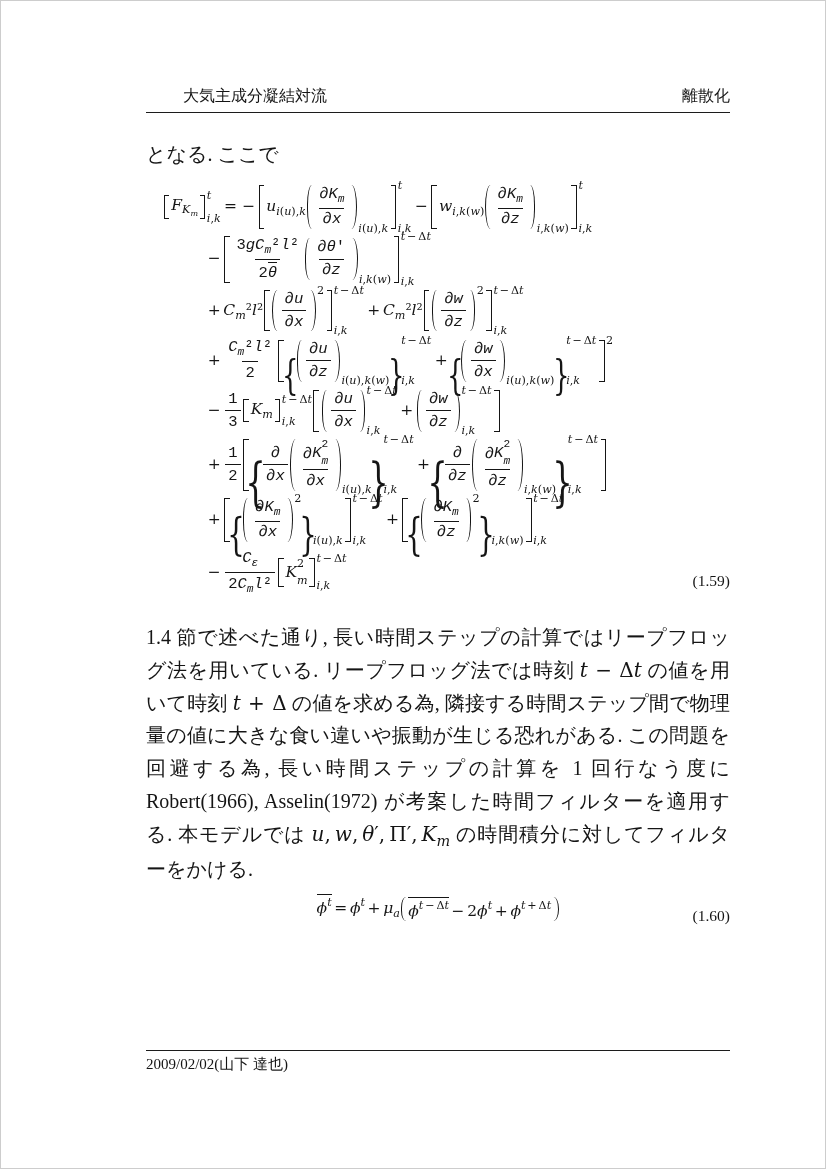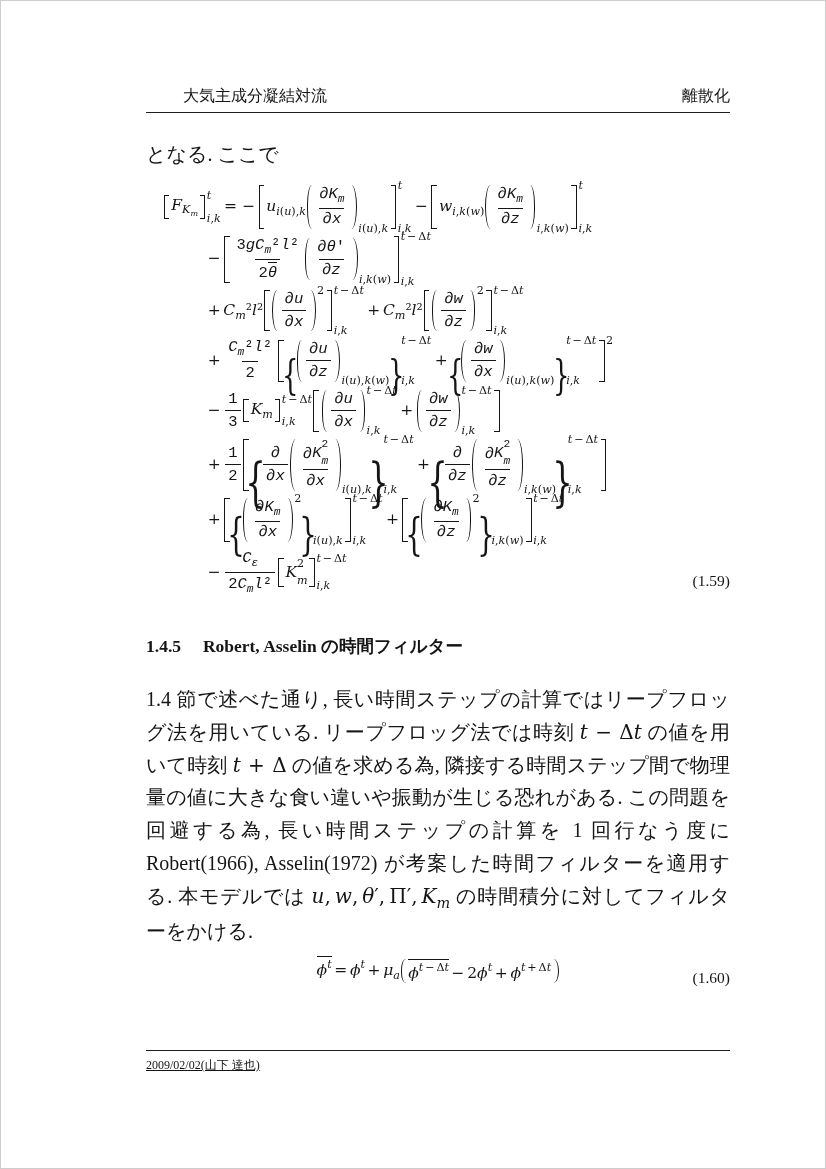--- a/index.html
+++ b/index.html
@@ -66,21 +66,21 @@
   .stk{display:inline-flex;flex-direction:column;line-height:1.05;font-size:0.72em;}
   .stk .up,.stk .dn{display:block;}
   .stk.mid{vertical-align:middle;justify-content:center;row-gap:0.5em;}
   .stk.str{align-self:stretch;justify-content:space-between;margin:-0.45em 0 -0.45em 0.12em;}
   .stk.str.top{justify-content:flex-start;}
   .stk.str.bot{justify-content:flex-end;}
 
   
   .footer{position:absolute;left:146px;right:96px;top:1050px;}
   .foot-rule{border:none;border-top:1.1px solid #1c1c1c;margin:0 0 4px 0;}
-  .foot-txt{font-size:12px;text-decoration:underline;}
+  .foot-txt{font-size:15px;}
 </style>
 </head>
 <body>
 
 <div class="page">
 
   <div class="running">
     <span class="lft">大気主成分凝結対流</span>
     <span class="rgt">離散化</span>
   </div>
@@ -423,23 +423,20 @@
               <span class="stk str">
                 <span class="up"><span class="ms"><span class="mi">t</span><span class="mo">−</span><span class="mn">Δ</span><span class="mi">t</span></span></span>
                 <span class="dn"><span class="ms"><span class="mi">i</span><span class="mn">,</span><span class="mi">k</span></span></span>
               </span>
             </span></span></div>
       <span class="eq-num">(1.59)</span>
     </div>
   </div>
 
 
-  <h2 class="sect">
-    <span class="num">1.4.5</span><span>Robert, Asselin の時間フィルター</span>
-  </h2>
 
   <p class="para1">1.4 節で述べた通り, 長い時間ステップの計算ではリープフロッグ法を用いている. リープフロッグ法では時刻 <span class="im"><span class="mi">t</span><span class="ws"></span><span class="mo">−</span><span class="ws"></span><span class="mn">Δ</span><span class="mi">t</span></span> の値を用いて時刻 <span class="im"><span class="mi">t</span><span class="ws"></span><span class="mo">+</span><span class="ws"></span><span class="mn">Δ</span></span> の値を求める為, 隣接する時間ステップ間で物理量の値に大きな食い違いや振動が生じる恐れがある. この問題を回避する為, 長い時間ステップの計算を 1 回行なう度に Robert(1966), Asselin(1972) が考案した時間フィルターを適用する. 本モデルでは <span class="im"><span class="mi">u</span><span class="mn">,</span><span class="ws"></span><span class="mi">w</span><span class="mn">,</span><span class="ws"></span><span class="mi">θ</span><span class="mn">′</span><span class="mn">,</span><span class="ws"></span><span class="mn">Π</span><span class="mn">′</span><span class="mn">,</span><span class="ws"></span><span class="mi">K</span><span class="sb"><span class="mi">m</span></span></span> の時間積分に対してフィルターをかける.</p>
 
 
   <div class="eq160wrap">
     <div class="eq-row"><span class="ms"><span class="ov"><span class="sg"><span class="ms"><span class="mi">ϕ</span></span><span class="sp2"><span class="ms"><span class="mi">t</span></span></span></span></span><span class="mo">=</span><span class="sg"><span class="ms"><span class="mi">ϕ</span></span><span class="sp2"><span class="ms"><span class="mi">t</span></span></span></span><span class="mo">+</span><span class="ms"><span class="mi">μ</span><span class="sb"><span class="mi">a</span></span></span><span class="dg">
             <span class="dl pal"></span>
             <span class="kk"><span class="ov"><span class="sg"><span class="ms"><span class="mi">ϕ</span></span><span class="sp2"><span class="ms"><span class="mi">t</span><span class="mo">−</span><span class="mn">Δ</span><span class="mi">t</span></span></span></span></span><span class="mo">−</span><span class="ms"><span class="mn">2</span></span><span class="sg"><span class="ms"><span class="mi">ϕ</span></span><span class="sp2"><span class="ms"><span class="mi">t</span></span></span></span><span class="mo">+</span><span class="sg"><span class="ms"><span class="mi">ϕ</span></span><span class="sp2"><span class="ms"><span class="mi">t</span><span class="mo">+</span><span class="mn">Δ</span><span class="mi">t</span></span></span></span></span>
             <span class="dl par"></span>
           </span></span></div>

